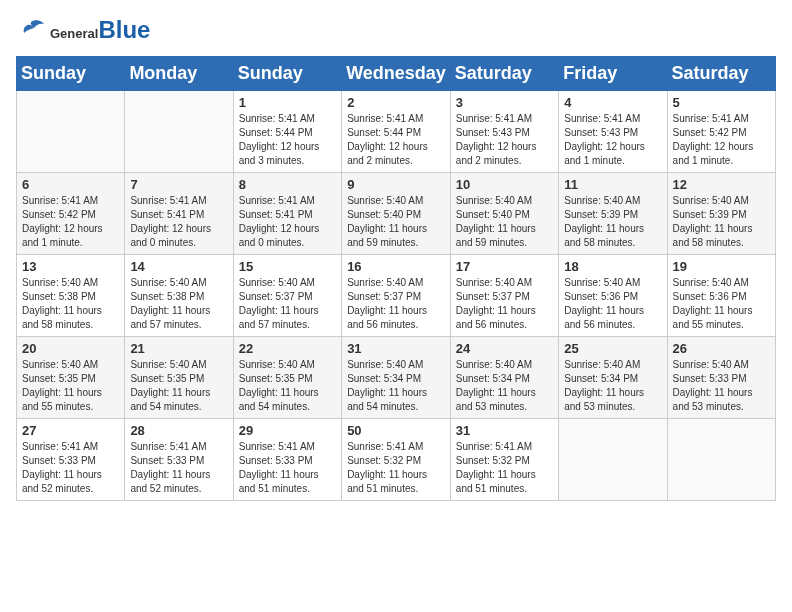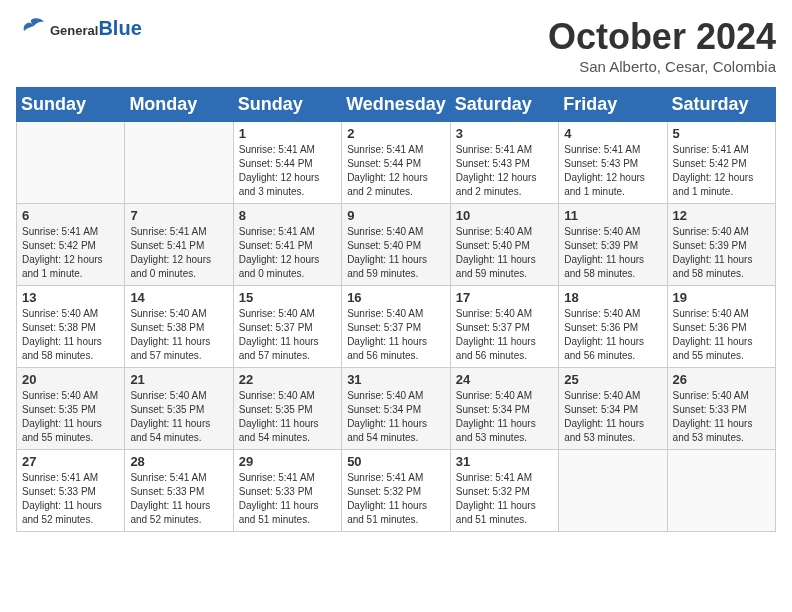--- a/index.html
+++ b/index.html
@@ -20,21 +20,21 @@
       display: flex;
       align-items: center;
       gap: 4px;
     }
     .logo-text-general {
       font-size: 13px;
       font-weight: bold;
       color: #333;
     }
     .logo-text-blue {
-      font-size: 20px;
+      font-size: 24px;
       font-weight: bold;
       color: #1a5fa8;
     }
     .logo-bird {
       width: 30px;
       height: 24px;
     }
     .title-area {
       text-align: right;
     }
@@ -92,24 +92,20 @@
 <div class="header-area">
   <div class="logo">
     <svg class="logo-bird" viewBox="0 0 30 24" fill="none" xmlns="http://www.w3.org/2000/svg">
       <path d="M15 4 C18 1, 26 2, 28 6 C24 5, 20 7, 18 10 C16 8, 14 6, 15 4Z" fill="#2e6db4"></path>
       <path d="M10 8 C13 5, 17 8, 18 10 C15 11, 11 12, 8 15 C7 12, 8 9, 10 8Z" fill="#2e6db4"></path>
     </svg>
     <div>
       <span class="logo-text-general">General</span><span class="logo-text-blue">Blue</span>
     </div>
   </div>
-  <div class="title-area">
-    <div class="month-title">October 2024</div>
-    <div class="location-title">San Alberto, Cesar, Colombia</div>
-  </div>
 </div>
 
 <table>
   <thead>
     <tr>
     <th>Sunday</th>
         <th>Monday</th>
         <th>Sunday</th>
         <th>Wednesday</th>
         <th>Saturday</th>

